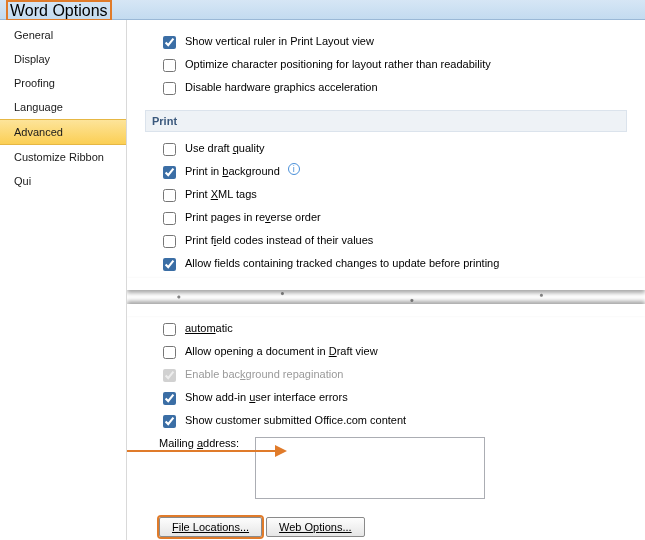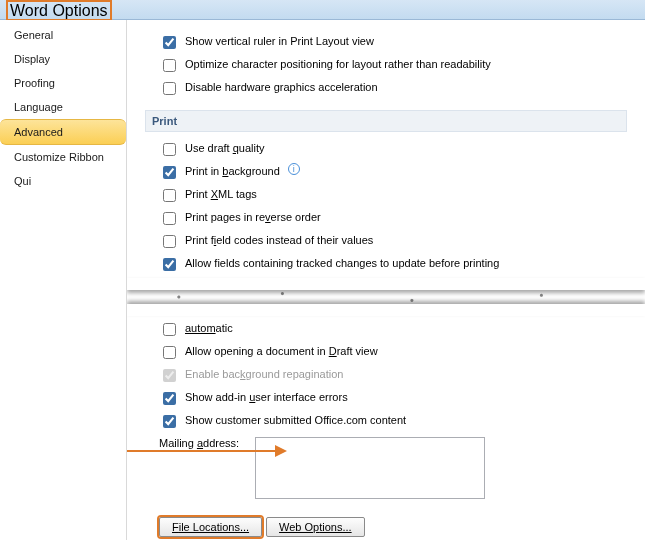--- a/index.html
+++ b/index.html
@@ -30,21 +30,20 @@
   }
   .sidebar-item {
     padding: 6px 14px;
     cursor: pointer;
     color: #1a1a1a;
   }
   .sidebar-item.selected {
     background: linear-gradient(#fde49a, #fbcf55);
     border-top: 1px solid #e6b744;
     border-bottom: 1px solid #e6b744;
-    border-radius: 6px;
   }
   .content {
     flex: 1;
     padding: 11px 18px 6px 18px;
     overflow: hidden;
     position: relative;
   }
   .group-header {
     background: #eef2f6;
     color: #3b597d;

